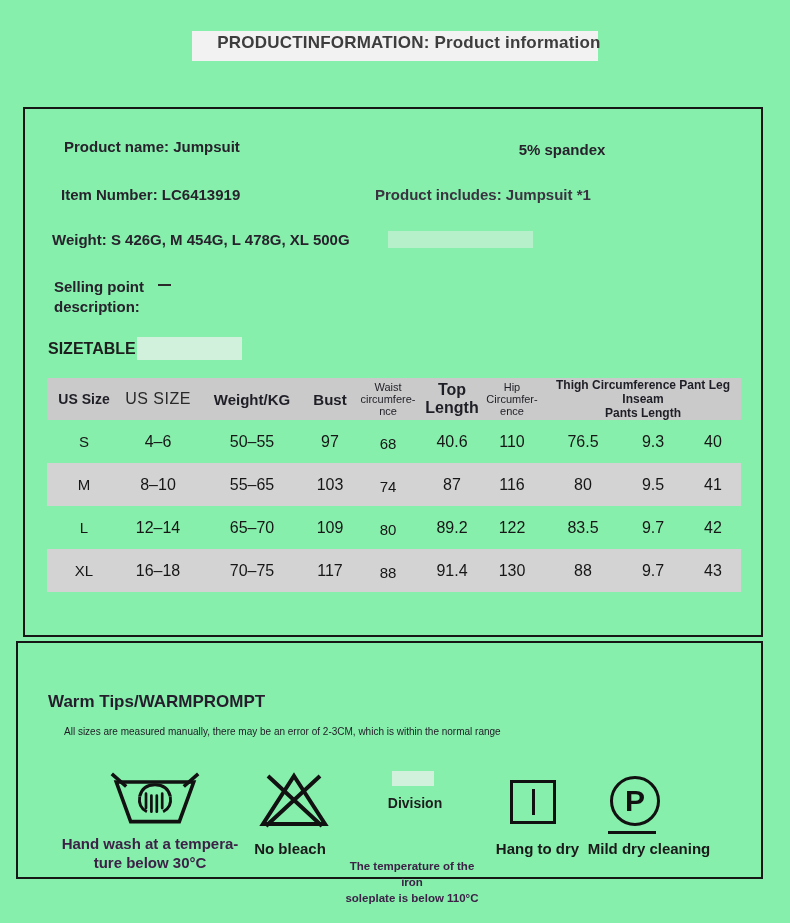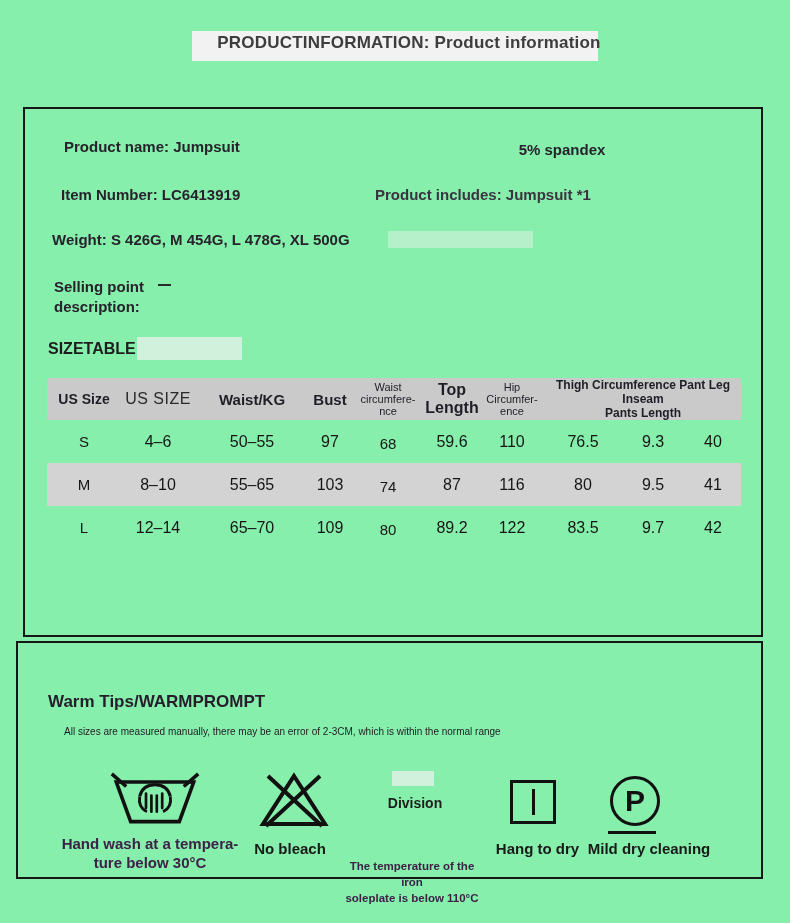--- a/index.html
+++ b/index.html
@@ -119,41 +119,41 @@
         <col style="width:54px">
         <col style="width:66px">
         <col style="width:76px">
       <col style="width:64px">
         <col style="width:56px">
     </colgroup>
     <thead>
       <tr>
         <th class="h-us1">US Size</th>
         <th class="h-us2">US SIZE</th>
-        <th class="h-wt">Waist/KG</th>
+        <th class="h-wt">Weight/KG</th>
         <th class="h-bust">Bust</th>
         <th class="h-waist pre">Waist
 circumfere-
 nce</th>
         <th class="h-top">Top Length</th>
         <th class="h-hip pre">Hip
 Circumfer-
 ence</th>
         <th class="h-thigh pre" colspan="3">Thigh Circumference Pant Leg Inseam
 Pants Length</th>
       </tr>
     </thead>
     <tbody>
       <tr>
         <td>S</td>
         <td>4–6</td>
         <td>50–55</td>
         <td>97</td>
         <td>68</td>
-        <td>59.6</td>
+        <td>40.6</td>
         <td>110</td>
         <td>76.5</td>
         <td>9.3</td>
         <td>40</td>
       </tr>
       <tr>
         <td>M</td>
         <td>8–10</td>
         <td>55–65</td>
         <td>103</td>
@@ -169,20 +169,32 @@
         <td>12–14</td>
         <td>65–70</td>
         <td>109</td>
         <td>80</td>
         <td>89.2</td>
         <td>122</td>
         <td>83.5</td>
         <td>9.7</td>
         <td>42</td>
       </tr>
+      <tr>
+        <td>XL</td>
+        <td>16–18</td>
+        <td>70–75</td>
+        <td>117</td>
+        <td>88</td>
+        <td>91.4</td>
+        <td>130</td>
+        <td>88</td>
+        <td>9.7</td>
+        <td>43</td>
+      </tr>
     </tbody>
   </table>
 
   <div class="abs box2"></div>
   <div class="abs warm-heading">Warm Tips/WARMPROMPT</div>
   <div class="abs warm-note">All sizes are measured manually, there may be an error of 2-3CM, which is within the normal range</div>
 
   <div class="abs handwash-icon">
     <svg width="90" height="58" viewBox="0 0 100 64">
       <path d="M2 3 L18 17 M98 3 L82 17" stroke="#111" stroke-width="4" fill="none"></path>

